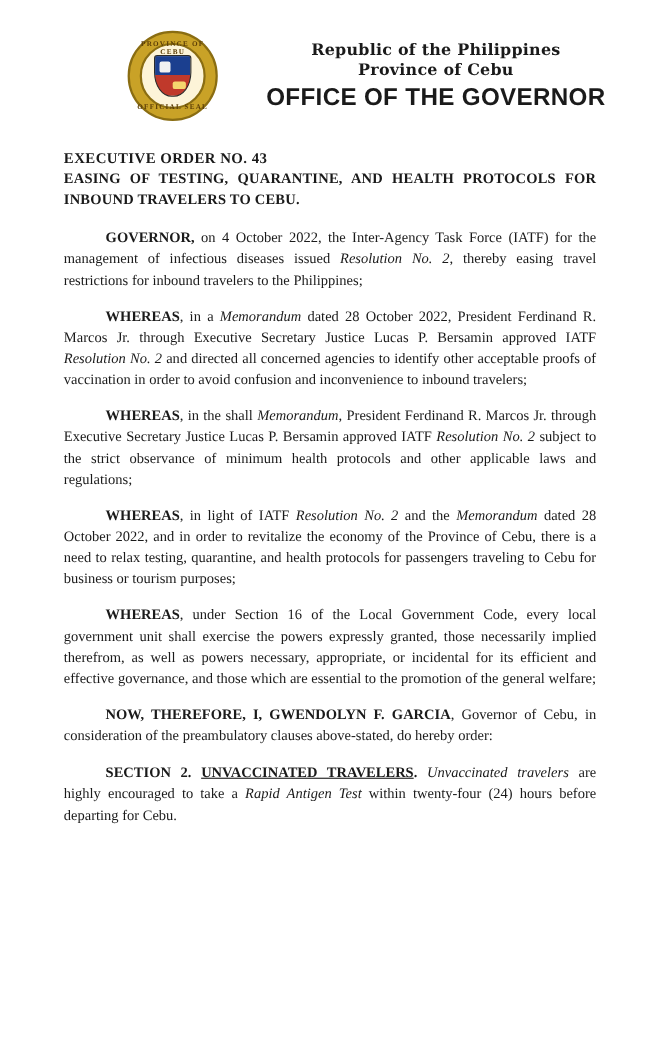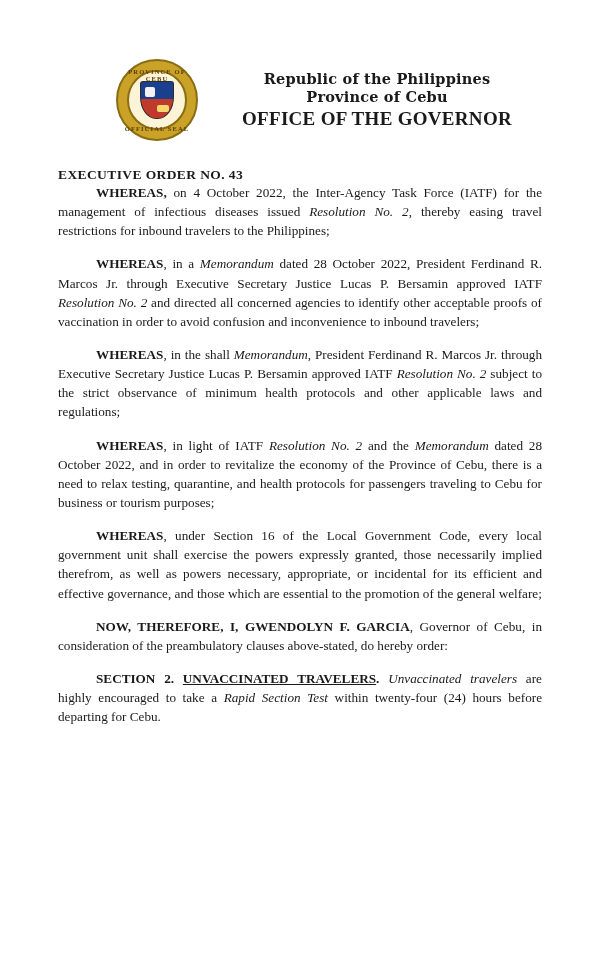--- a/index.html
+++ b/index.html
@@ -13,21 +13,20 @@
     font-family: "Liberation Serif", serif;
     color: #1a1a1a;
     overflow: hidden;
   }
   .page {
     width: 600px;
     height: 774px;
     box-sizing: border-box;
     padding: 28px 58px 10px 58px;
     position: relative;
-    margin-top: 31px;
   }
 
   
   .letterhead {
     display: flex;
     align-items: center;
     justify-content: flex-start;
     padding-left: 58px;
     margin-bottom: 26px;
   }
@@ -107,22 +106,22 @@
     padding-left: 30px;
   }
   .lh-line1, .lh-line2 {
     font-family: "DejaVu Serif", serif;
     font-weight: bold;
     font-size: 14.5px;
     line-height: 1.18;
     letter-spacing: 0.2px;
   }
   .lh-office {
-    font-family: Liberation Serif, serif;
-    font-size: 19px;
+    font-family: Liberation Sans, sans-serif;
+    font-size: 22px;
     font-weight: bold;
     letter-spacing: 0.3px;
     margin-top: 3px;
   }
 
   
   .eo-title {
     text-align: left;
     font-weight: bold;
     font-size: 13.5px;
@@ -172,24 +171,25 @@
       <div class="arc-bottom">OFFICIAL SEAL</div>
     </div>
     <div class="lh-text">
       <div class="lh-line1">Republic of the Philippines</div>
       <div class="lh-line2">Province of Cebu</div>
       <div class="lh-office">OFFICE OF THE GOVERNOR</div>
     </div>
   </div>
 
   <div class="eo-title">EXECUTIVE ORDER NO. 43</div>
+  <div class="eo-subject">EASING OF TESTING, QUARANTINE, AND HEALTH PROTOCOLS FOR INBOUND TRAVELERS TO CEBU.</div>
 
   <div id="body-text">
-      <p class="para"><span class="b">WHEREAS,</span><span> on 4 October 2022, the Inter-Agency Task Force (IATF) for the management of infectious diseases issued </span><span class="i">Resolution No. 2</span><span>, thereby easing travel restrictions for inbound travelers to the Philippines;</span></p>
+      <p class="para"><span class="b">GOVERNOR,</span><span> on 4 October 2022, the Inter-Agency Task Force (IATF) for the management of infectious diseases issued </span><span class="i">Resolution No. 2</span><span>, thereby easing travel restrictions for inbound travelers to the Philippines;</span></p>
       <p class="para"><span class="b">WHEREAS</span><span>, in a </span><span class="i">Memorandum</span><span> dated 28 October 2022, President Ferdinand R. Marcos Jr. through Executive Secretary Justice Lucas P. Bersamin approved IATF </span><span class="i">Resolution No. 2</span><span> and directed all concerned agencies to identify other acceptable proofs of vaccination in order to avoid confusion and inconvenience to inbound travelers;</span></p>
       <p class="para"><span class="b">WHEREAS</span><span>, in the shall </span><span class="i">Memorandum</span><span>, President Ferdinand R. Marcos Jr. through Executive Secretary Justice Lucas P. Bersamin approved IATF </span><span class="i">Resolution No. 2</span><span> subject to the strict observance of minimum health protocols and other applicable laws and regulations;</span></p>
       <p class="para"><span class="b">WHEREAS</span><span>, in light of IATF </span><span class="i">Resolution No. 2</span><span> and the </span><span class="i">Memorandum</span><span> dated 28 October 2022, and in order to revitalize the economy of the Province of Cebu, there is a need to relax testing, quarantine, and health protocols for passengers traveling to Cebu for business or tourism purposes;</span></p>
       <p class="para"><span class="b">WHEREAS</span><span>, under Section 16 of the Local Government Code, every local government unit shall exercise the powers expressly granted, those necessarily implied therefrom, as well as powers necessary, appropriate, or incidental for its efficient and effective governance, and those which are essential to the promotion of the general welfare;</span></p>
       <p class="para"><span class="b">NOW, THEREFORE, I, GWENDOLYN F. GARCIA</span><span>, Governor of Cebu, in consideration of the preambulatory clauses above-stated, do hereby order:</span></p>
-      <p class="para"><span class="b">SECTION 2. </span><span class="bu">UNVACCINATED TRAVELERS</span><span class="b">. </span><span class="i">Unvaccinated travelers</span><span> are highly encouraged to take a </span><span class="i">Rapid Section Test</span><span> within twenty-four (24) hours before departing for Cebu.</span></p>
+      <p class="para"><span class="b">SECTION 2. </span><span class="bu">UNVACCINATED TRAVELERS</span><span class="b">. </span><span class="i">Unvaccinated travelers</span><span> are highly encouraged to take a </span><span class="i">Rapid Antigen Test</span><span> within twenty-four (24) hours before departing for Cebu.</span></p>
     </div>
 
 </div>
 
 </body></html>

